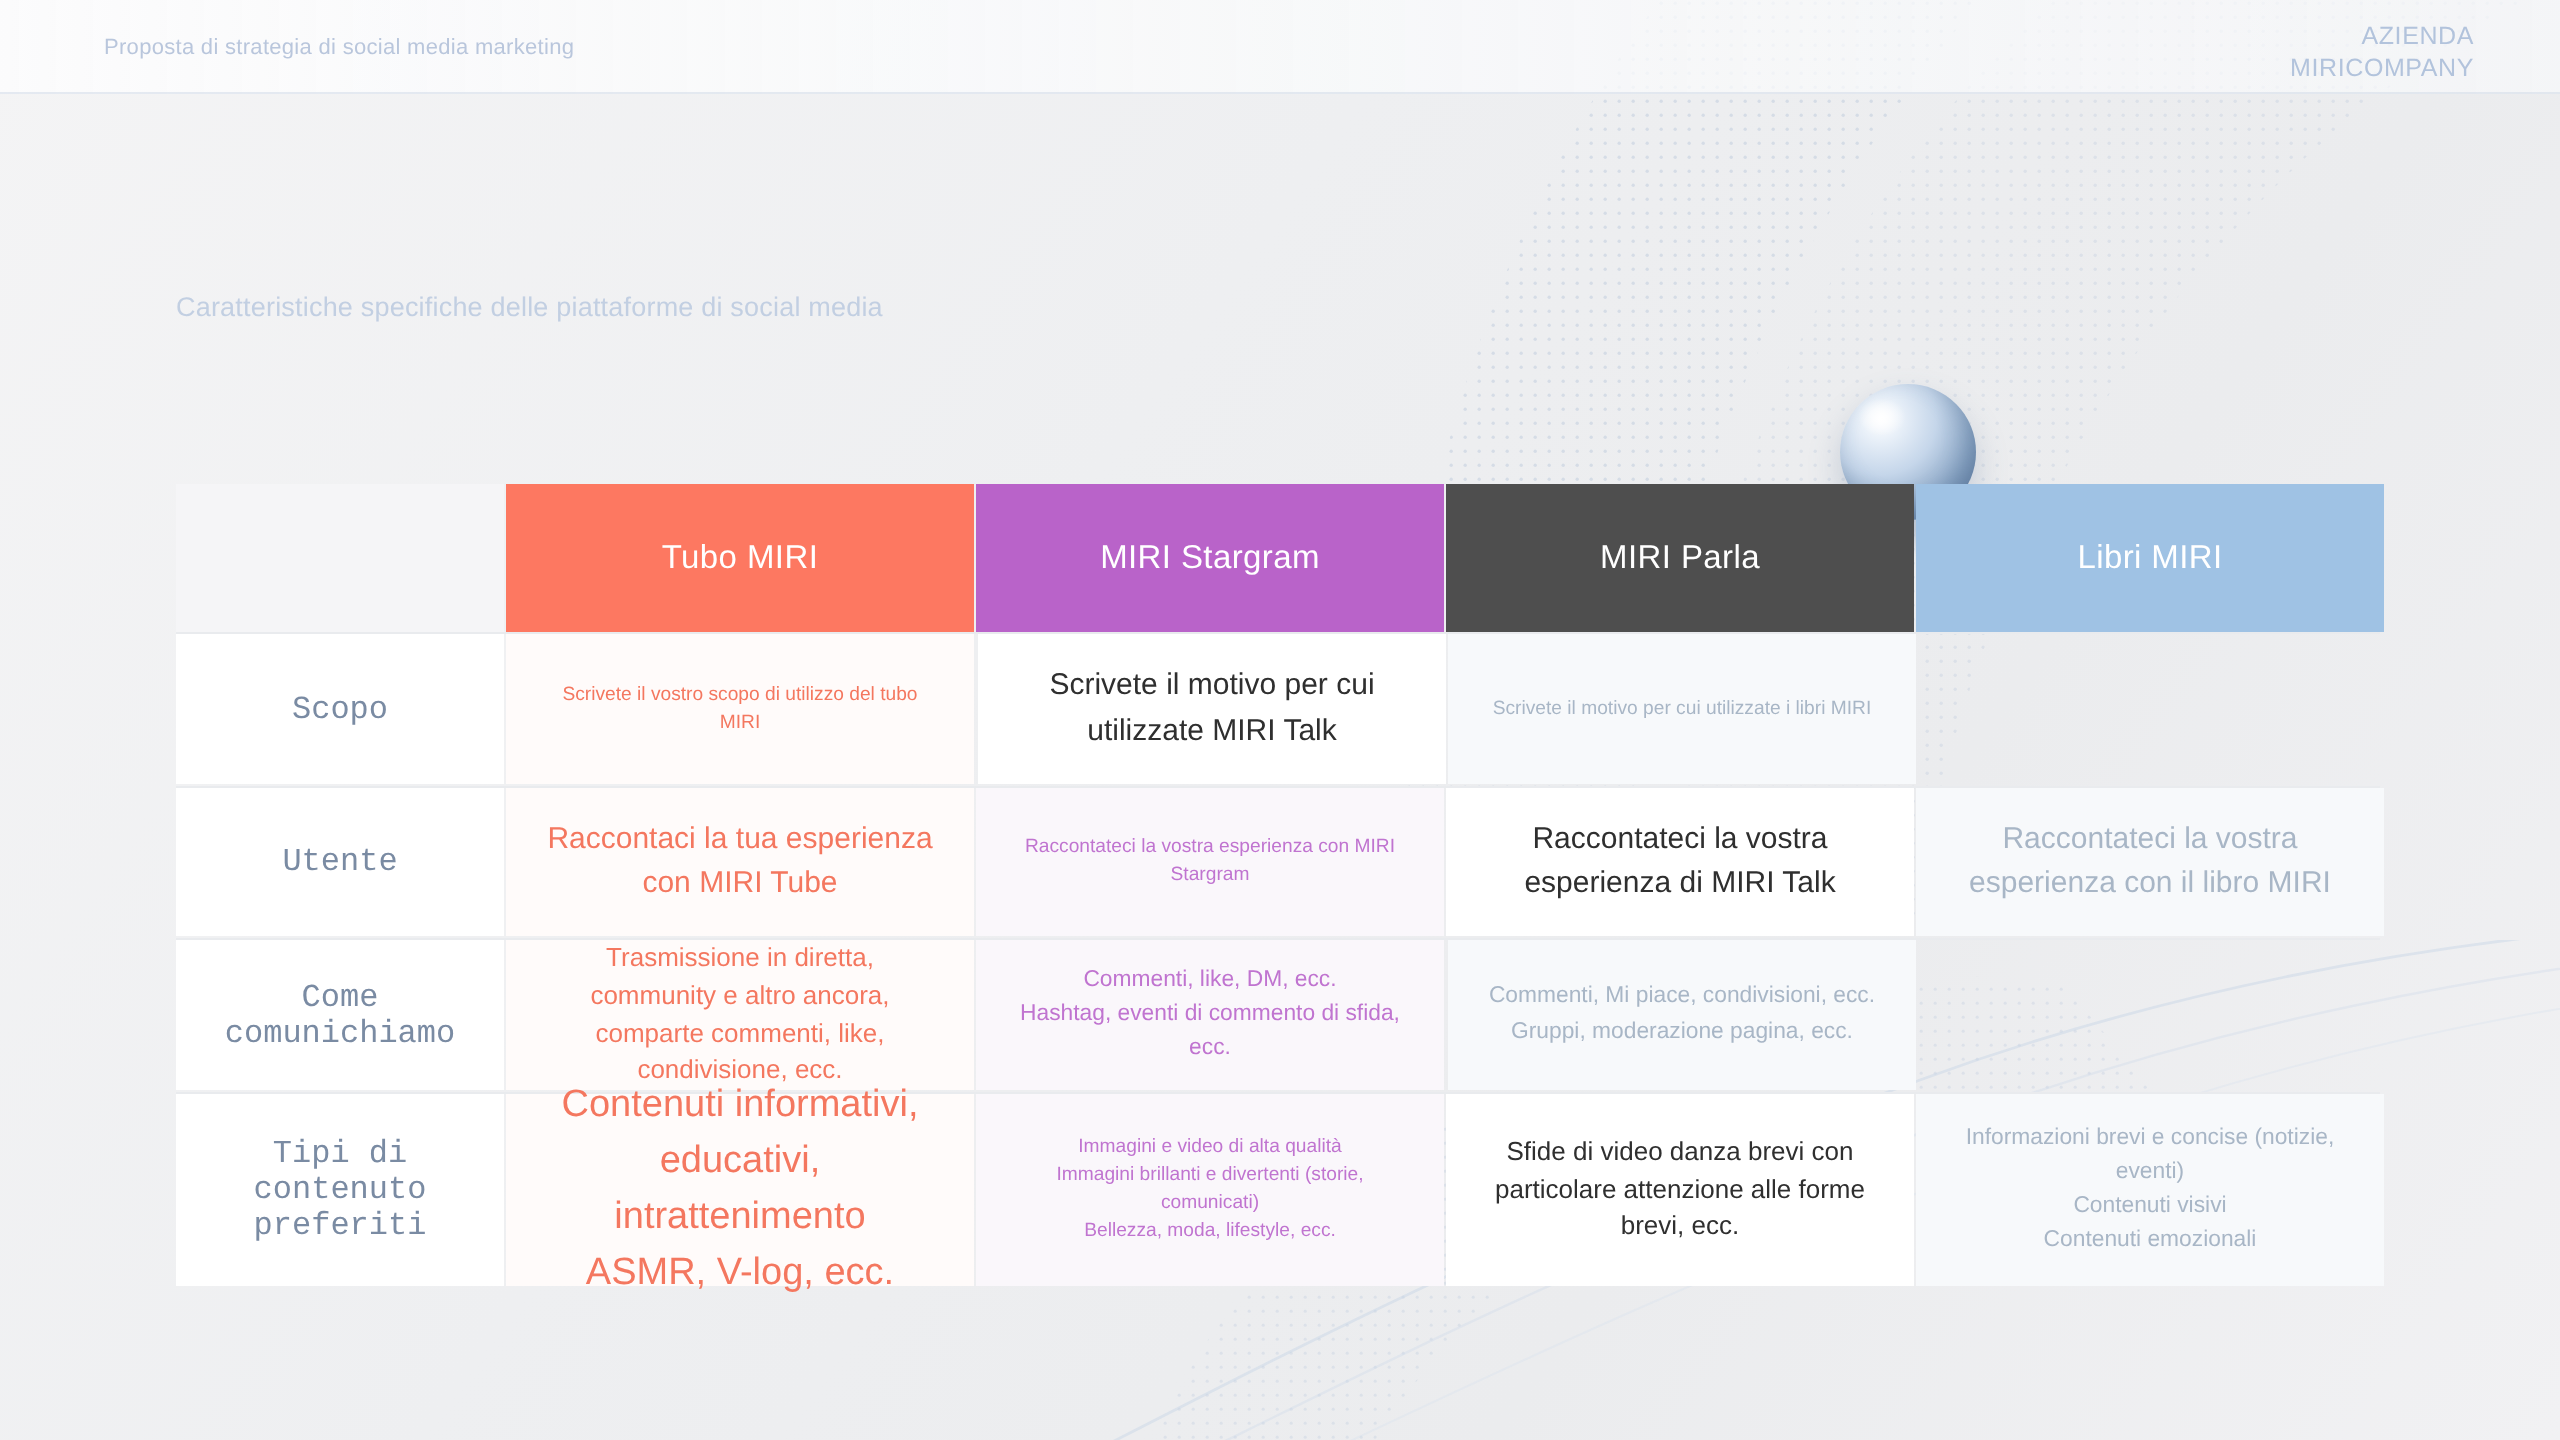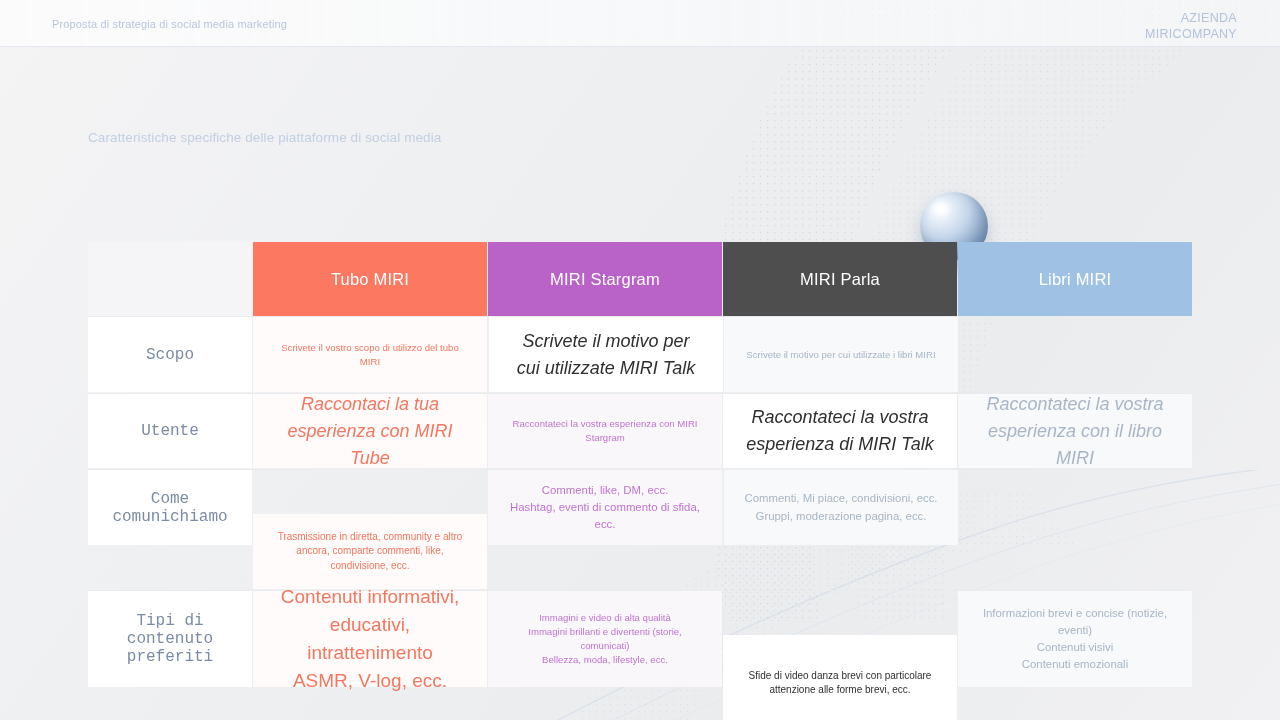--- a/index.html
+++ b/index.html
@@ -63,21 +63,21 @@
     font-size: 11px; color: #b9c6dc; letter-spacing: .15px;
   }
   .topbar-right {
     position: absolute; right: 43px; top: 10px;
     width: 150px; text-align: right;
     font-size: 12.5px; color: #b2c3dc; line-height: 16px; letter-spacing: .3px;
   }
 
   
   .subtitle {
-    position: absolute; left: 88px; top: 130px;
+    position: absolute; left: 88px; top: 146px;
     font-size: 13.5px; color: #c2cfe2; letter-spacing: .1px;
   }
 
   
   .sphere {
     position: absolute; left: 920px; top: 192px;
     width: 68px; height: 68px; border-radius: 50%;
     background:
       radial-gradient(circle at 30% 26%, #ffffff 0%, #eaf1f9 14%, #c5d6ea 40%, #8aa6c6 68%, #6d8bb0 84%, #5d7ea8 100%);
     box-shadow: 0 8px 16px rgba(90,115,150,.28), inset -4px -6px 12px rgba(60,85,120,.30);
@@ -133,24 +133,24 @@
   .r4 .cell { height: 96px; }
 
   .brow { margin-bottom: 1px; }
 
   .c-tube { background: #fffbfa !important; color: #f4775f; }
   .c-star { background: #faf7fb !important; color: #c074d0; }
   .c-talk { background: #ffffff !important; color: #2f2f2f; }
   .c-book { background: #f7f9fb !important; color: #a8b6c6; }
 
   .txt { line-height: 1.35; }
-  .t-xs   { font-size: 10px;  line-height: 1.45; margin-top: 44px; }
+  .t-xs   { font-size: 13px;  line-height: 1.45; }
   .t-sm   { font-size: 9.6px;  line-height: 1.45; }
   .t-md   { font-size: 11.4px; line-height: 1.5; }
-  .t-lg   { font-size: 18px; line-height: 1.5; font-style: italic; }
+  .t-lg   { font-size: 15px; line-height: 1.5; }
   .t-xl   { font-size: 19px; line-height: 1.48; }
 
   .row-sep {
     height: 1px; background: #e9ebee; width: 1102px;
   }
 </style>
 </head>
 <body>
 
 <div id="slide">

